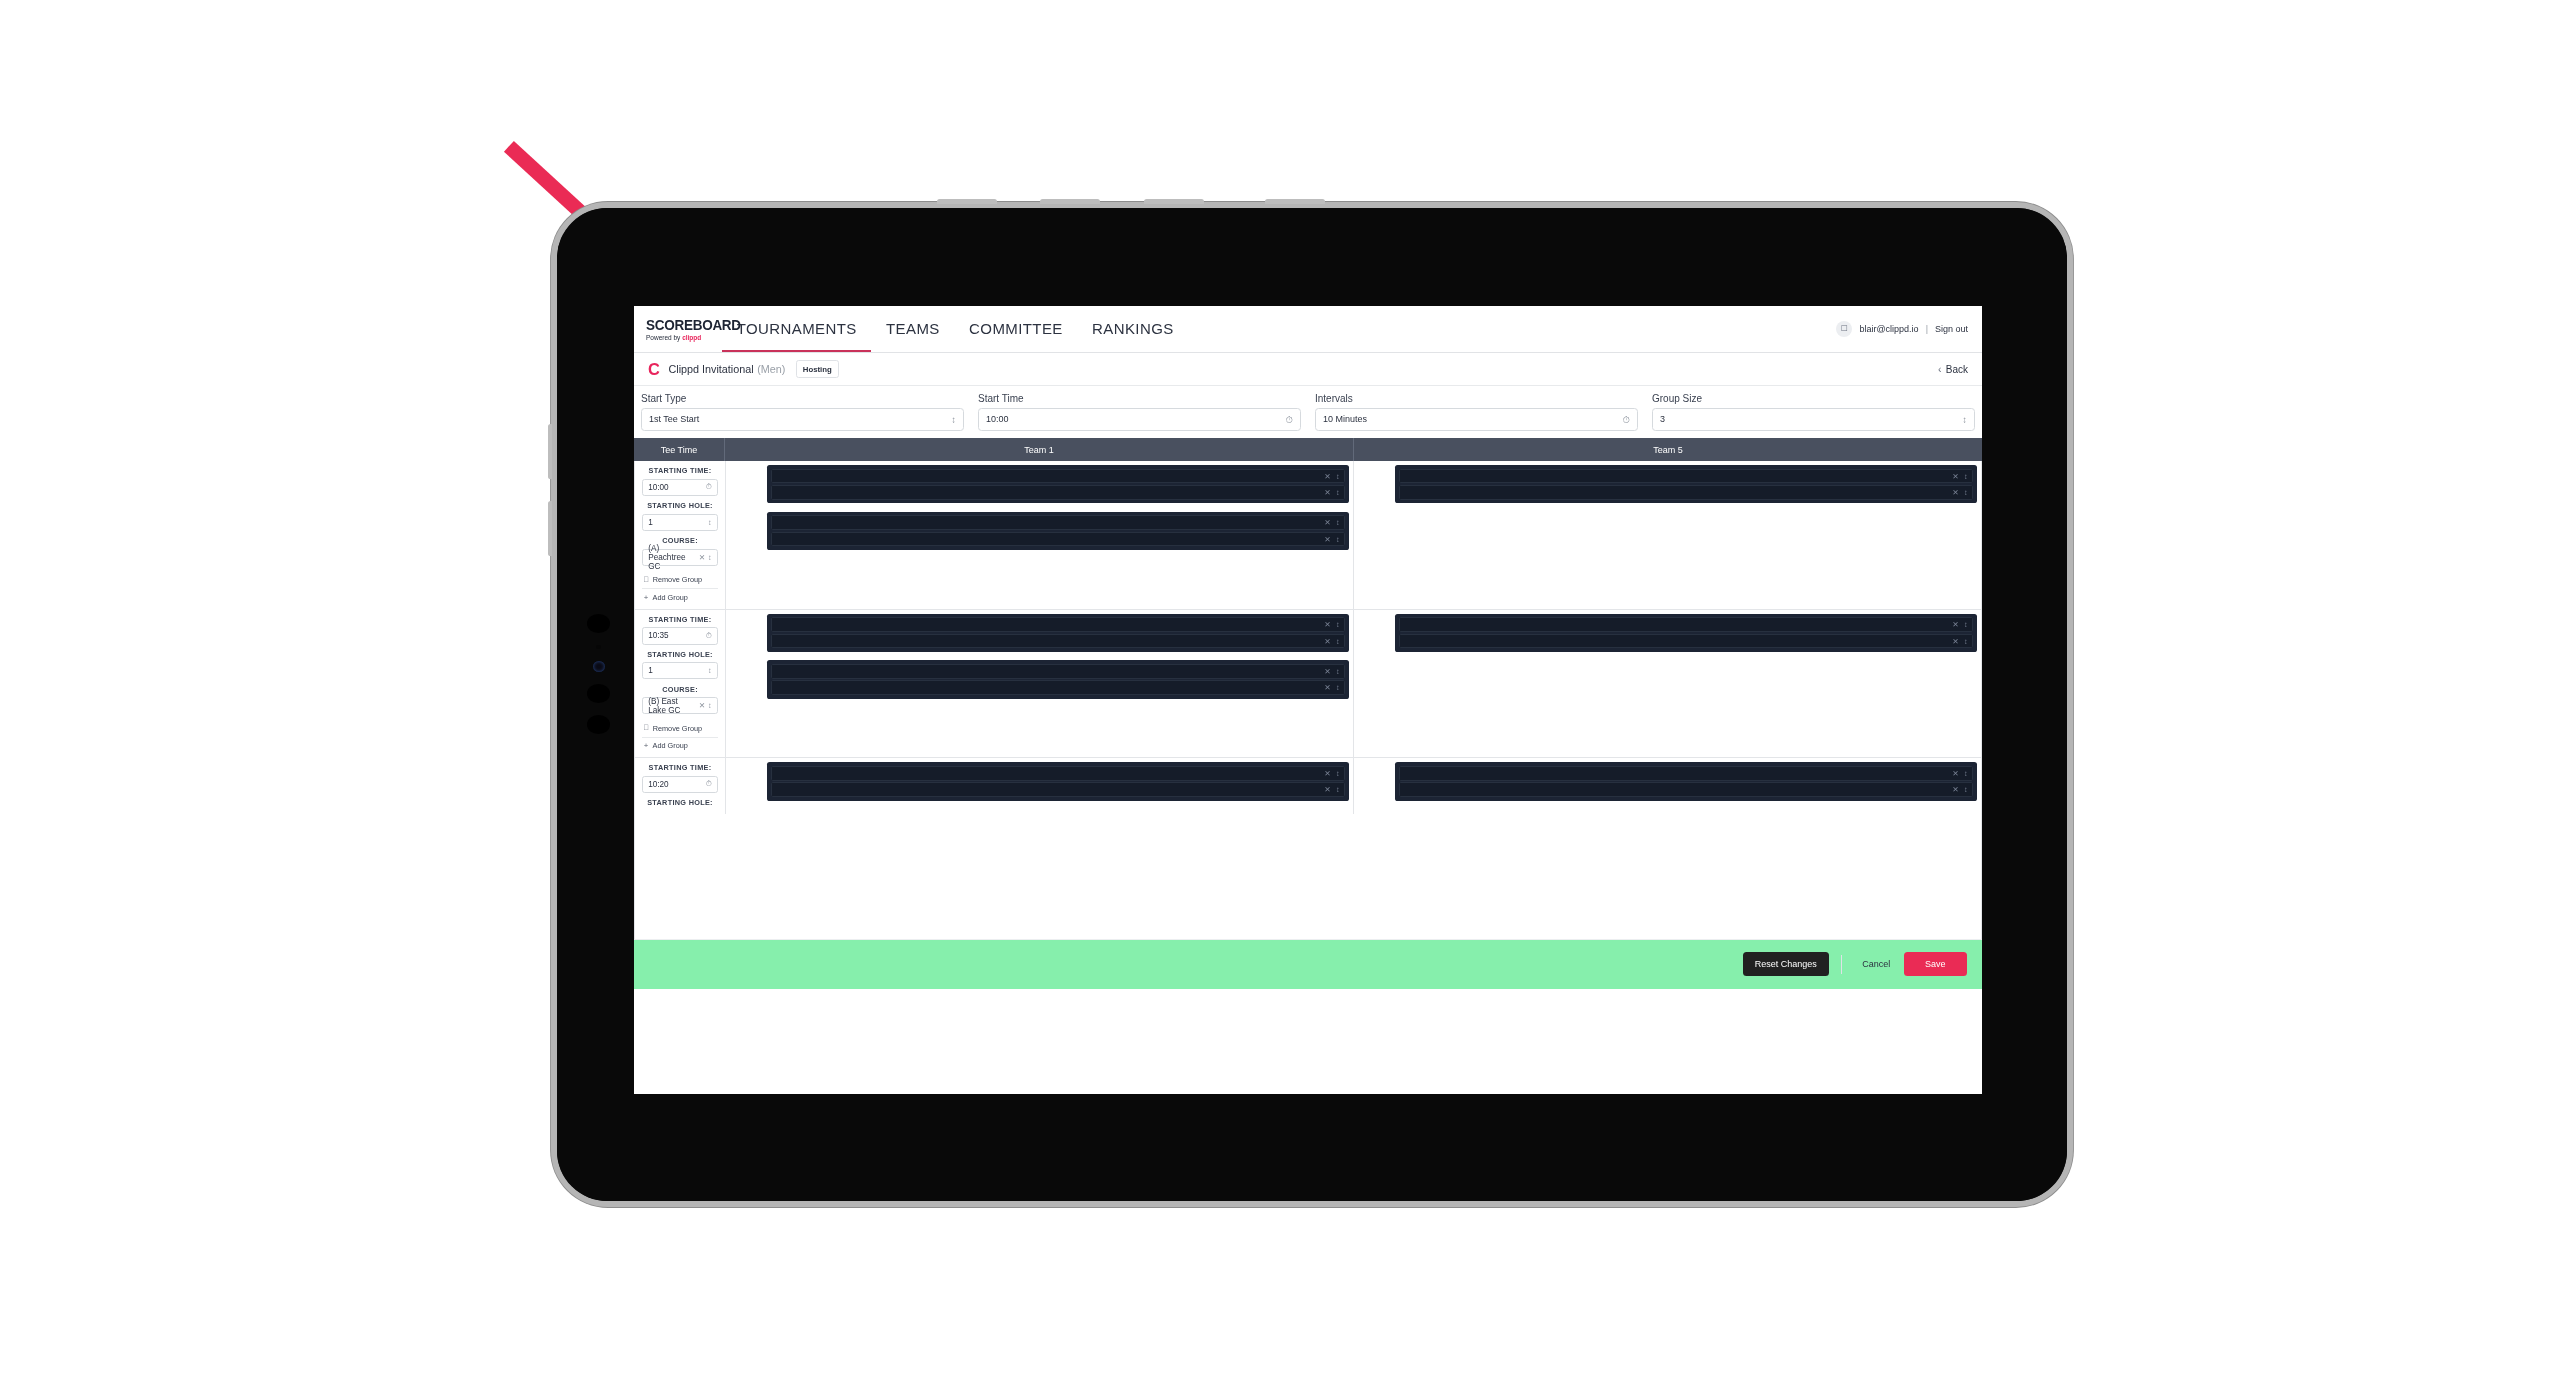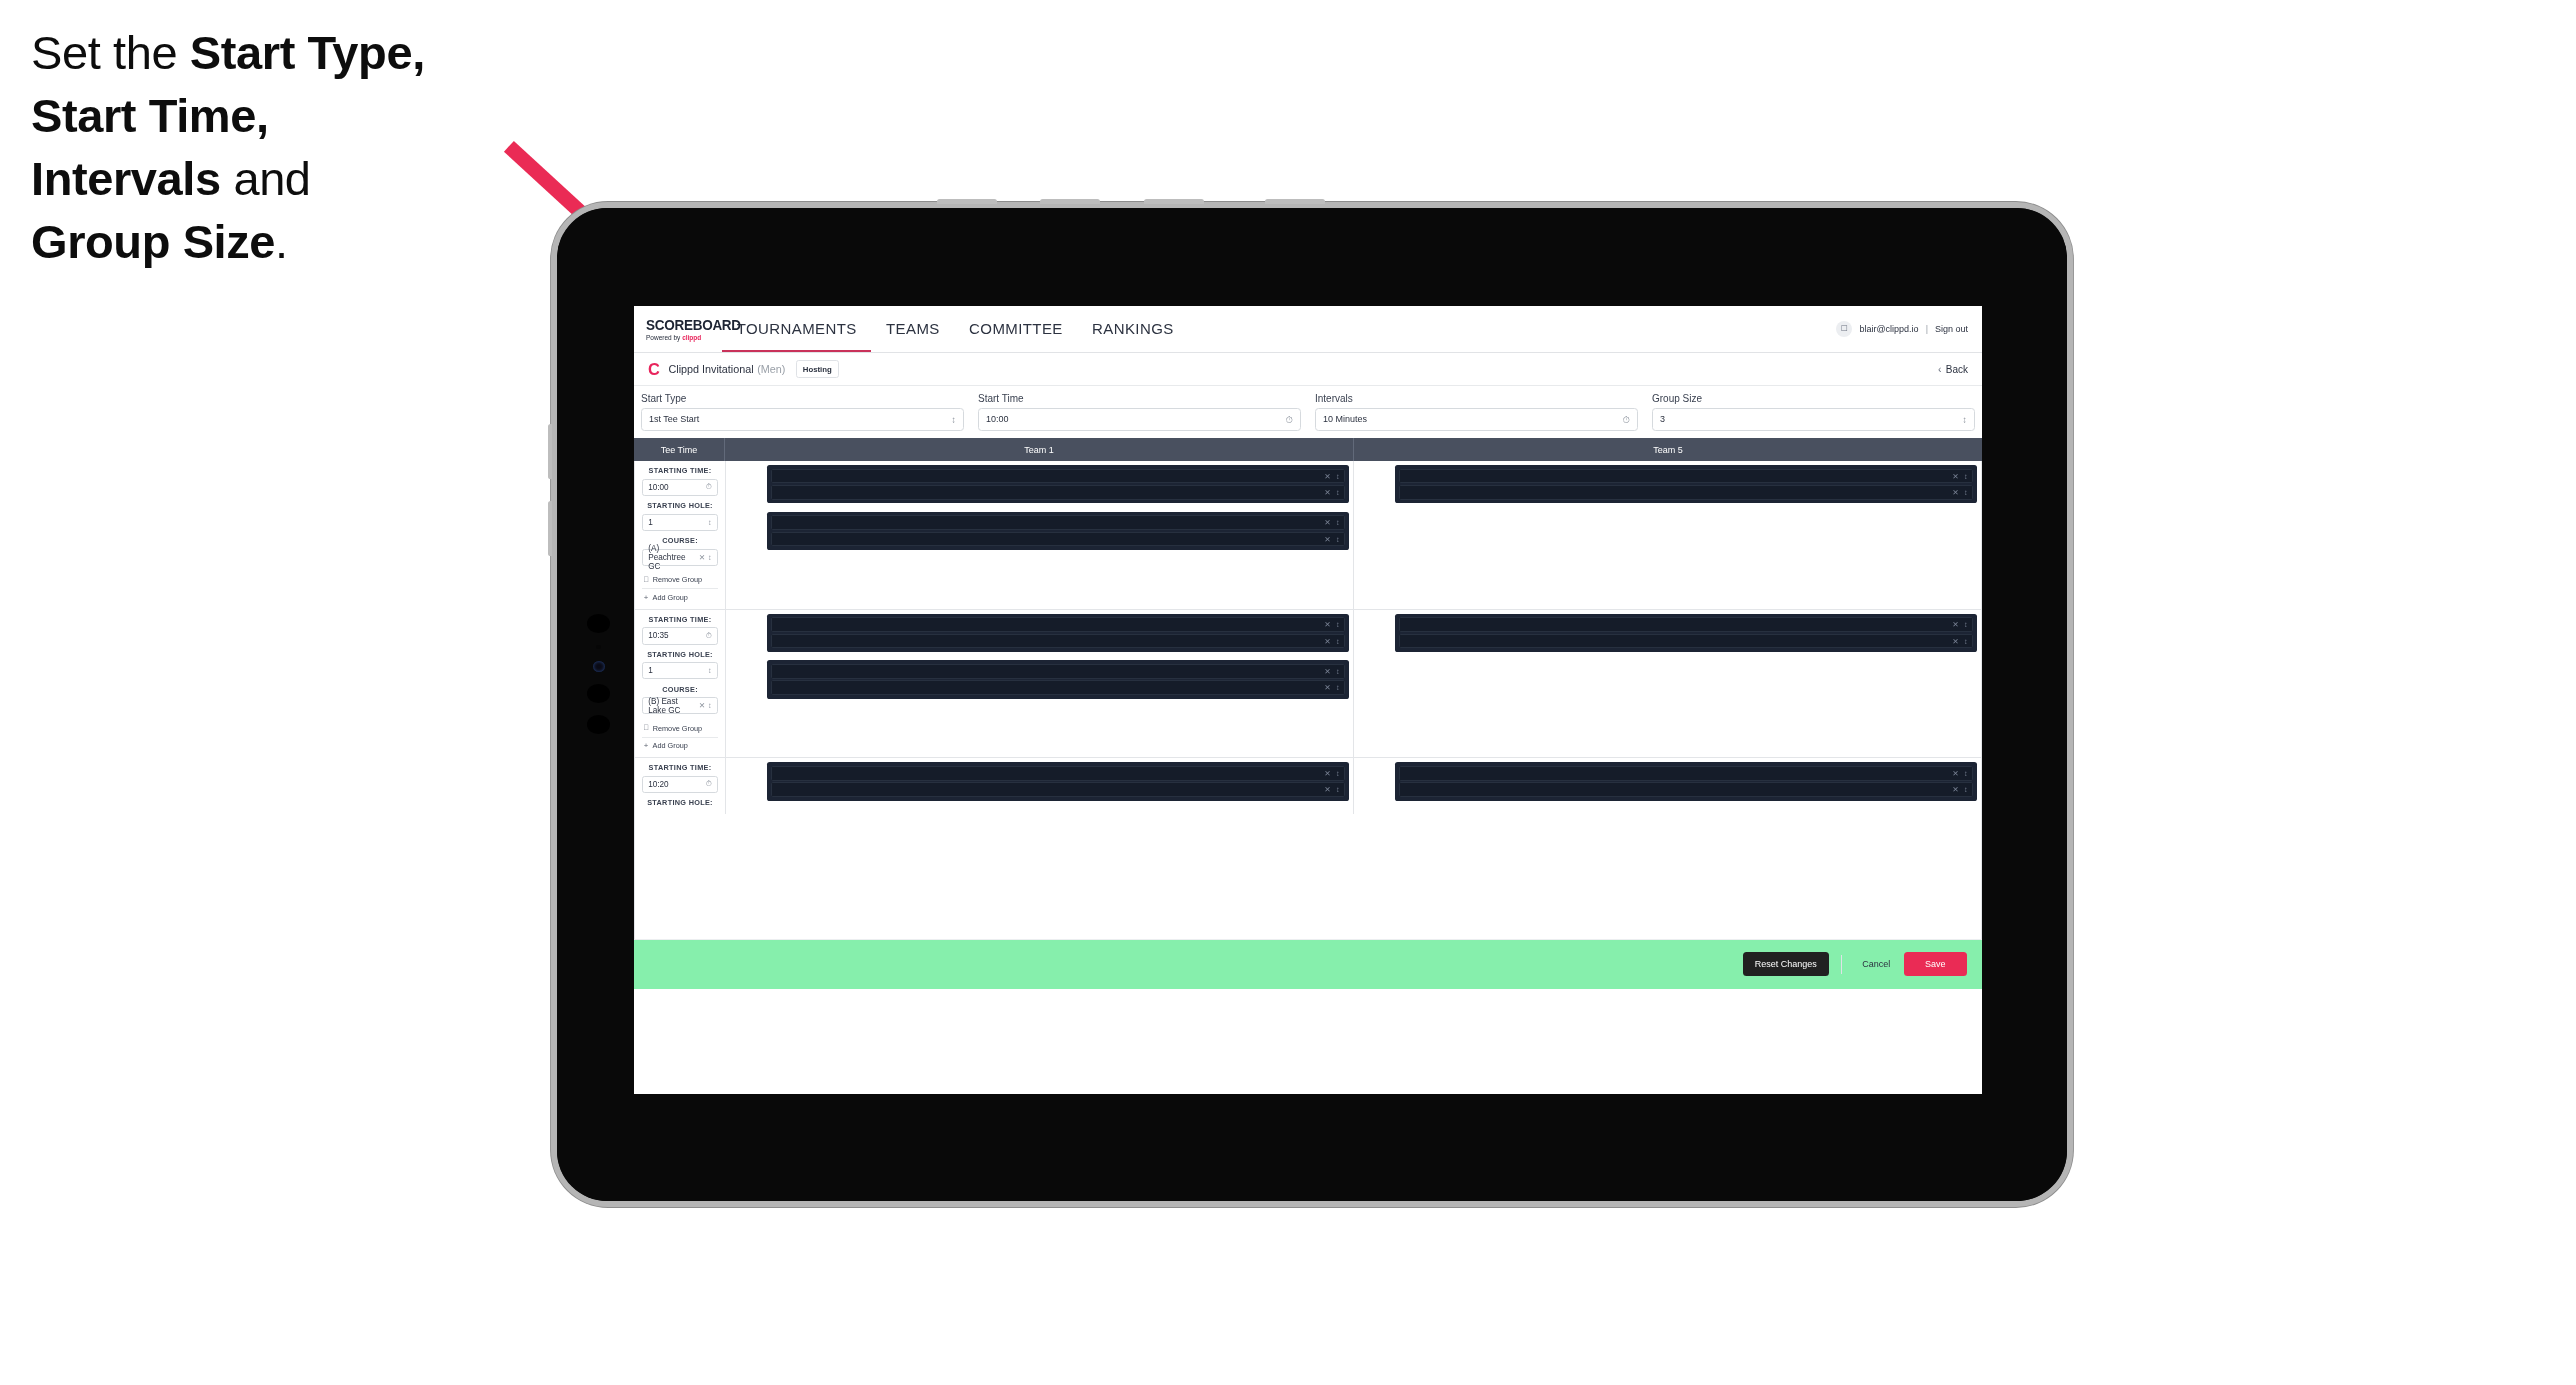--- a/index.html
+++ b/index.html
@@ -248,34 +248,20 @@
     background: #ea2b55; color: #fff;
     font-size: 9px; padding: 7px 21px; border-radius: 3.5px;
     border: none; cursor: pointer; margin-left: 5.2px;
   }
 </style>
 </head>
 <body>
 
 <div id="root">
 
-  <div class="caption">
-    <div>
-      <span class="n">Set the </span><span class="b">Start Type,</span>
-    </div>
-    <div>
-      <span class="b">Start Time,</span>
-    </div>
-    <div>
-      <span class="b">Intervals</span><span class="n"> and</span>
-    </div>
-    <div>
-      <span class="b">Group Size</span><span class="n">.</span>
-    </div>
-  </div>
 
   <svg class="arrow-svg" viewBox="0 0 520 440">
     <path d="M 30 20 L 400 360" stroke="#ea2b55" stroke-width="17" fill="none" stroke-linecap="butt"></path>
     <path d="M 430 390 L 318 340 L 398 305 Z" fill="#ea2b55"></path>
   </svg>
 
   <div class="tablet">
     <div class="side-btn b1"></div>
     <div class="side-btn b2"></div>
     <div class="mic-slot m1"></div>

